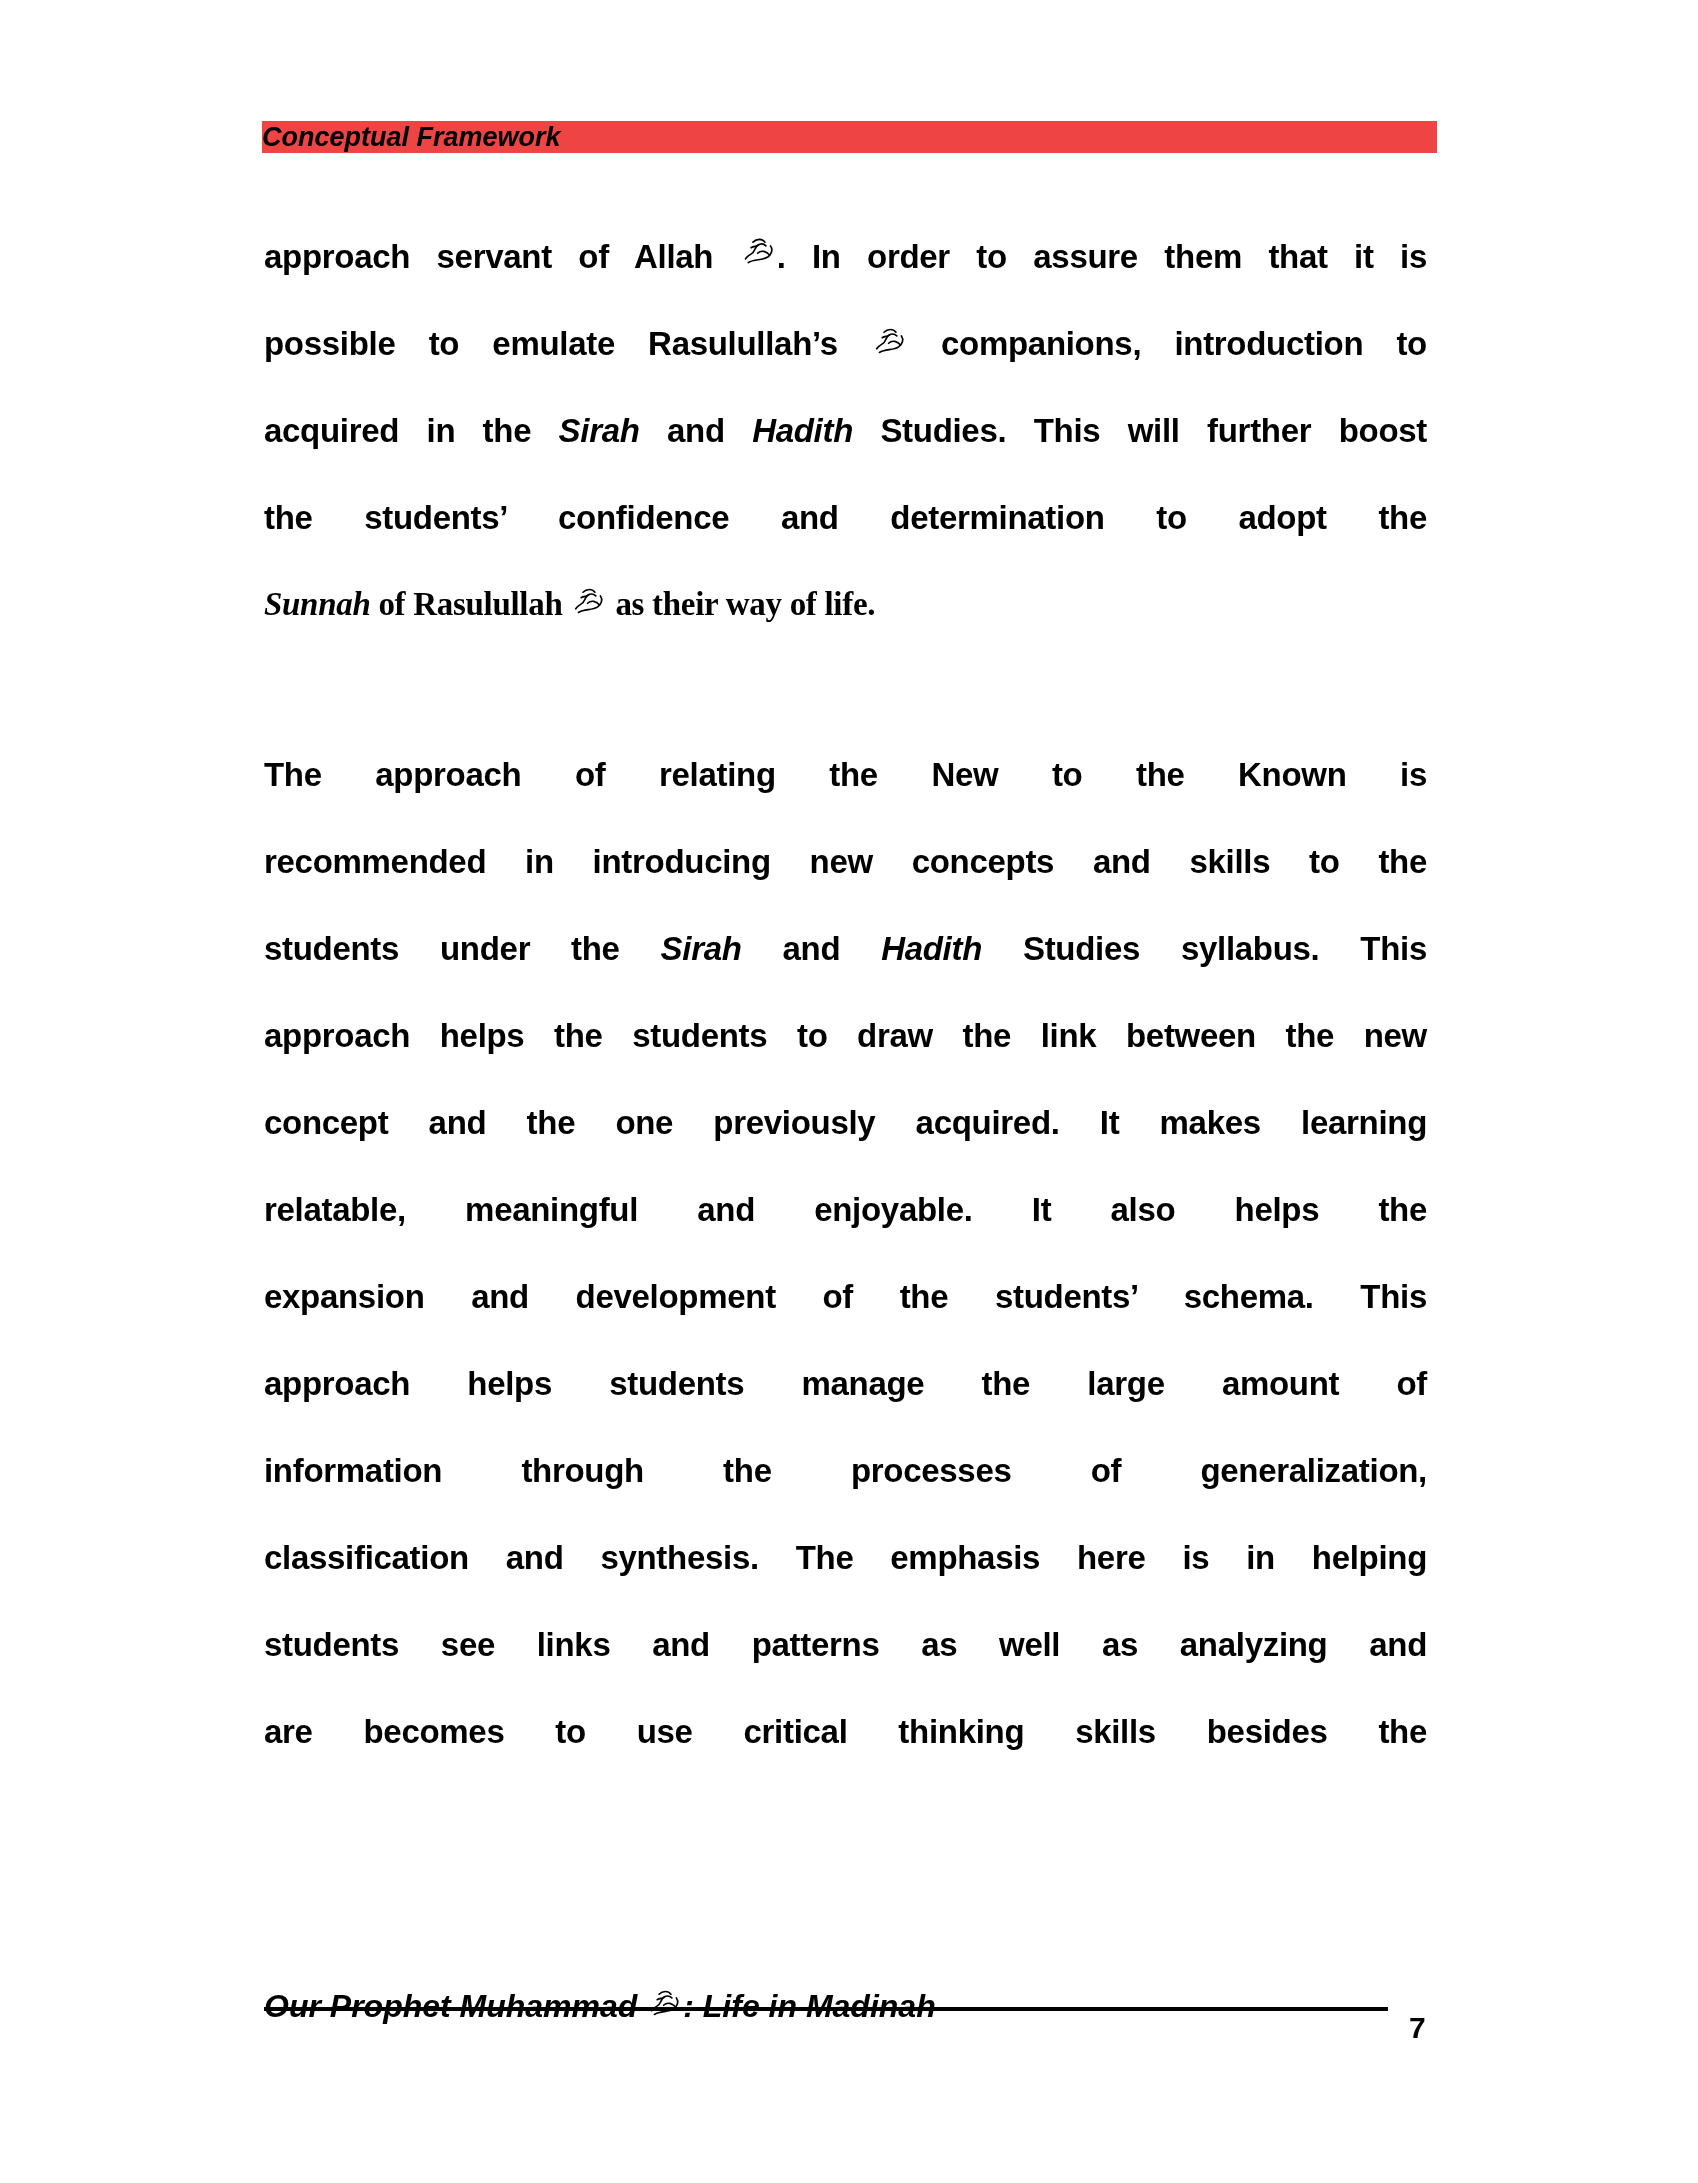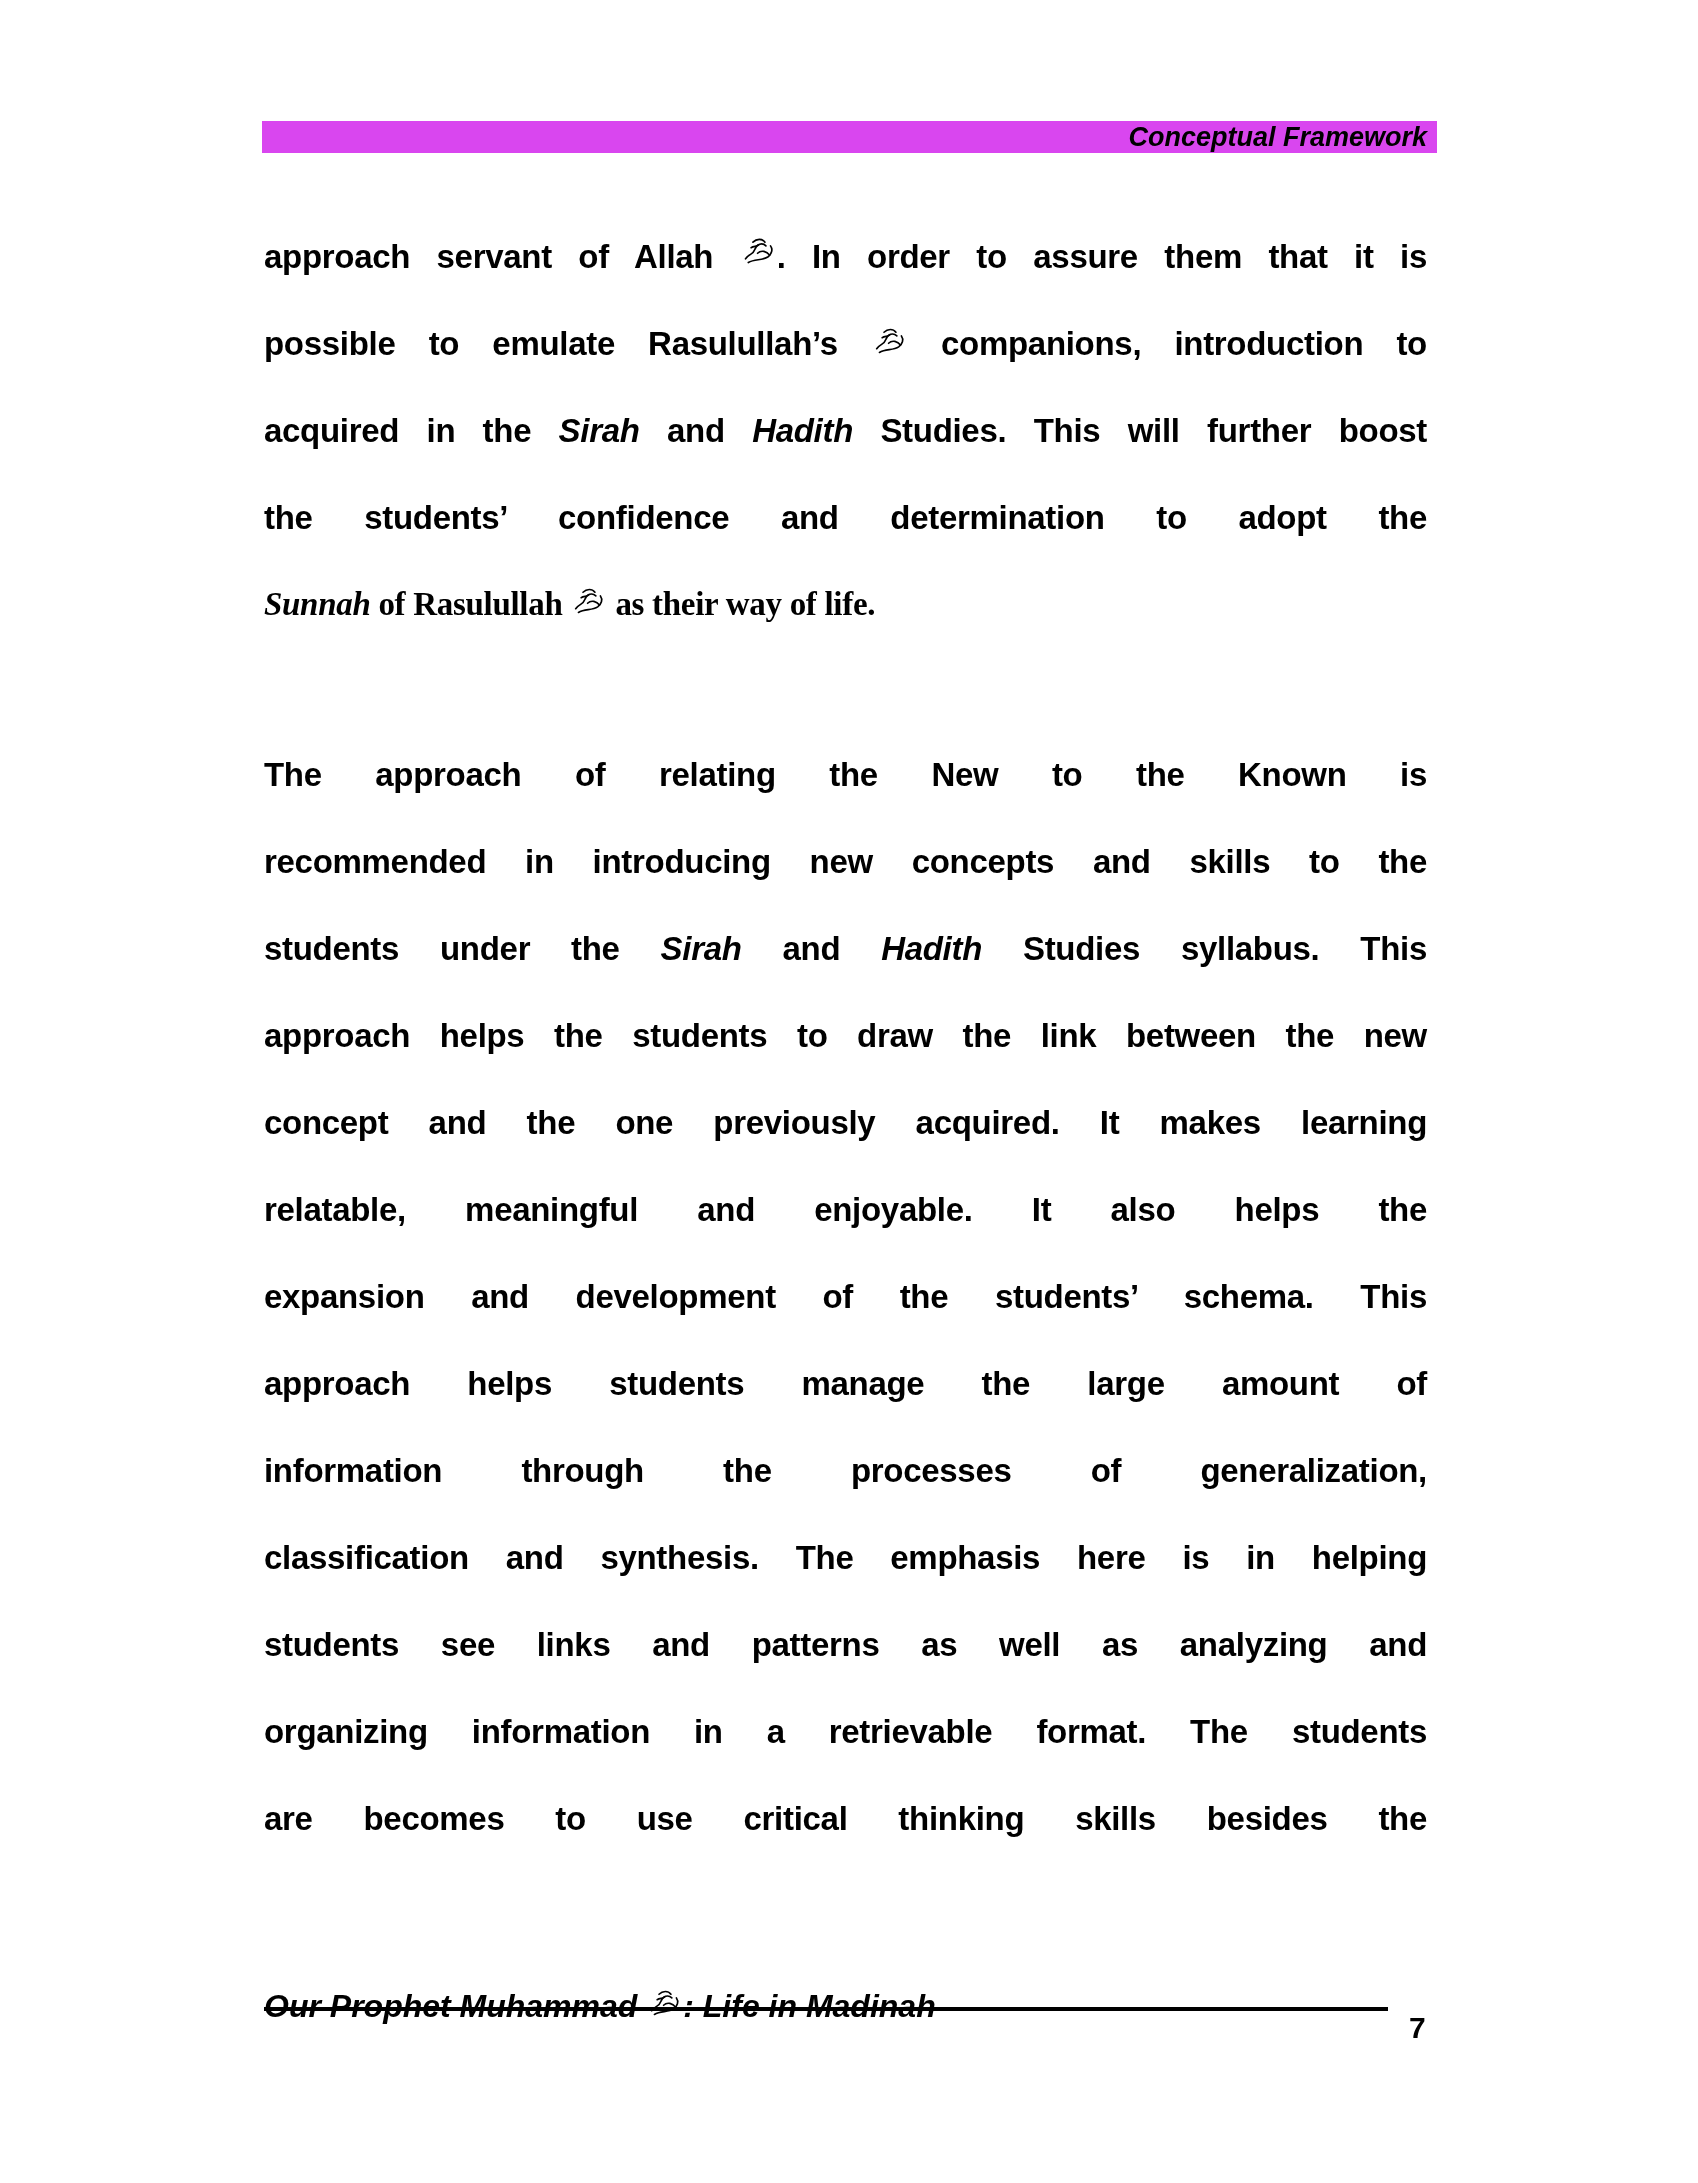--- a/index.html
+++ b/index.html
@@ -15,24 +15,23 @@
     font-family: "Liberation Sans", "DejaVu Sans", sans-serif;
     color: #000000;
     overflow: hidden;
   }
   .header-bar {
     position: absolute;
     left: 262px;
     top: 121px;
     width: 1175px;
     height: 32px;
-    background: #d946ef;
+    background: #ef4444;
     display: flex;
     align-items: center;
-    justify-content: flex-end;
     padding-right: 10px;
     box-sizing: border-box;
   }
   .header-title {
     font-size: 27px;
     font-weight: bold;
     font-style: italic;
     color: #000000;
     white-space: nowrap;
   }
@@ -141,21 +140,20 @@
         <div class="line"><span>recommended in introducing new concepts and skills to the</span></div>
         <div class="line"><span>students under the </span><span class="it">Sirah</span><span> and </span><span class="it">Hadith</span><span> Studies syllabus. This</span></div>
         <div class="line"><span>approach helps the students to draw the link between the new</span></div>
         <div class="line"><span>concept and the one previously acquired. It makes learning</span></div>
         <div class="line"><span>relatable, meaningful and enjoyable. It also helps the</span></div>
         <div class="line"><span>expansion and development of the students’ schema. This</span></div>
         <div class="line"><span>approach helps students manage the large amount of</span></div>
         <div class="line"><span>information through the processes of generalization,</span></div>
         <div class="line"><span>classification and synthesis. The emphasis here is in helping</span></div>
         <div class="line"><span>students see links and patterns as well as analyzing and</span></div>
-        <div class="line"><span>organizing information in a retrievable format. The students</span></div>
         <div class="line"><span>are becomes to use critical thinking skills besides the</span></div>
       </div>
     </div>
 
   <div class="footer-rule"></div>
 
   <div class="footer-title"><span>Our Prophet Muhammad </span><span class="sym" aria-label="ﷺ"><svg width="37" height="33" viewBox="0 0 40 36">
           <path d="M6,27 C10,21 14,23 16,17 C18,11 24,9 28,13" fill="none" stroke="#000" stroke-width="1.8" stroke-linecap="round"></path>
           <path d="M9,31 C16,27 24,29 30,25 C34,22 36,17 33,13" fill="none" stroke="#000" stroke-width="1.8" stroke-linecap="round"></path>
           <path d="M14,9 C18,5 24,5 27,9" fill="none" stroke="#000" stroke-width="1.8" stroke-linecap="round"></path>

